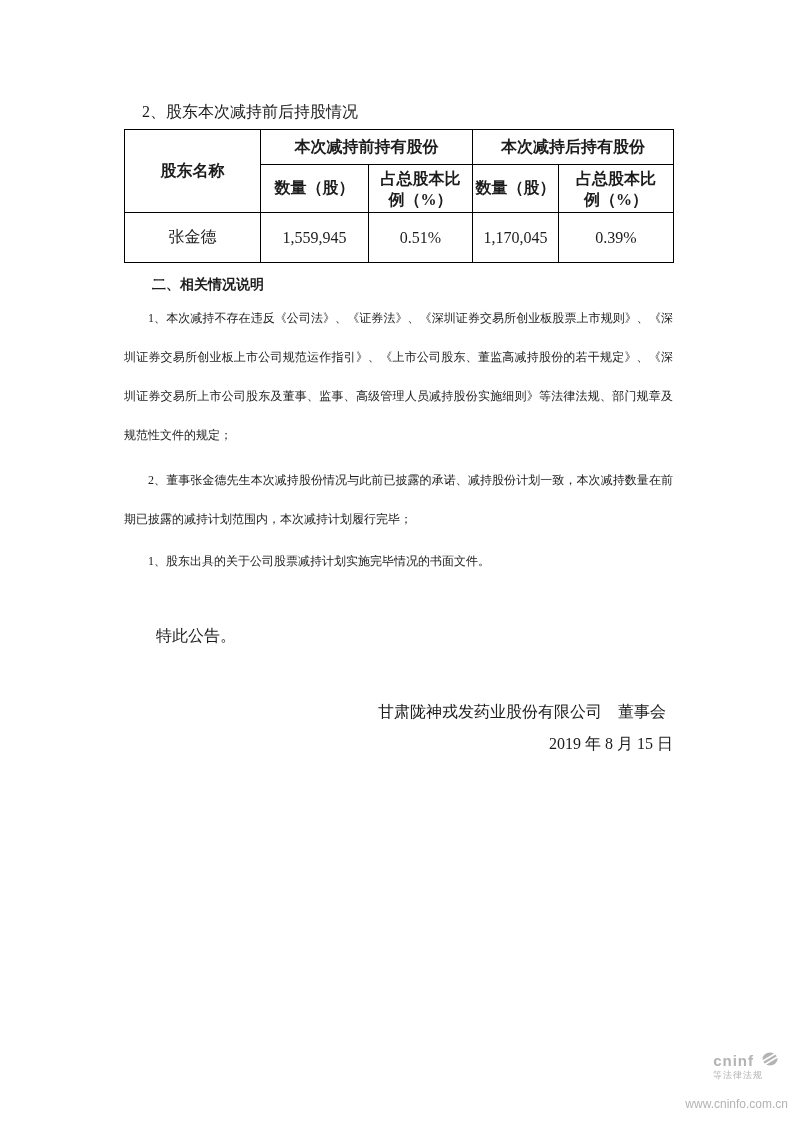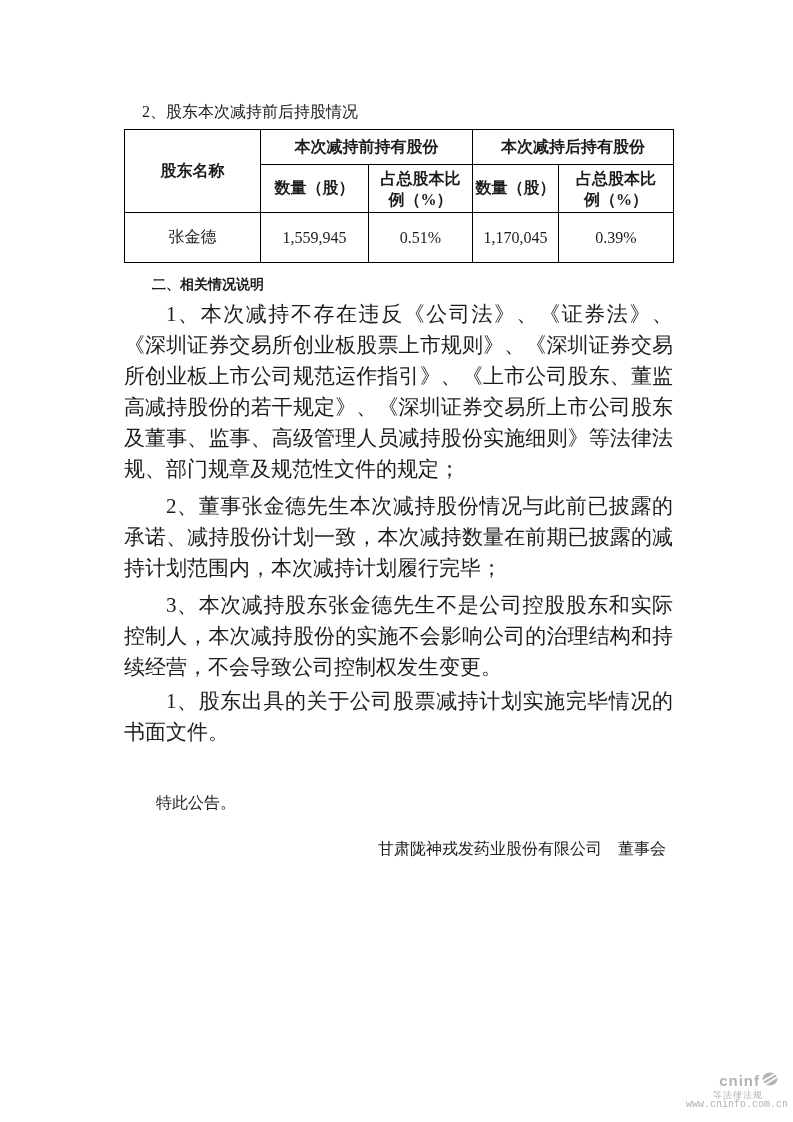--- a/index.html
+++ b/index.html
@@ -45,34 +45,34 @@
   .ratio-head { white-space: pre-line; line-height: 21px; }
   .sec-title {
     margin: 10px 0 0 0;
     font-size: 14px;
     font-weight: bold;
     line-height: 23px;
     text-indent: 28px;
   }
   p.body {
     margin: 3px 0 0 0;
-    font-size: 21px;
-    line-height: 31px;
+    font-size: 12px;
+    line-height: 39px;
     text-align: justify;
     text-indent: 2em;
   }
   p.body.gap { margin-top: 6px; }
   .closing {
     margin: 40px 0 0 0;
     font-size: 16px;
     line-height: 30px;
     text-indent: 2em;
   }
   .sign-company {
-    margin: 16px 0 0 0;
+    margin: 46px 0 0 0;
     font-size: 16px;
     line-height: 30px;
     text-align: right;
     padding-right: 7px;
   }
   .sign-date {
     margin: 2px 0 0 0;
     font-size: 16px;
     line-height: 30px;
     text-align: right;
@@ -84,38 +84,37 @@
     bottom: 12px;
     text-align: right;
     color: #b3b3b3;
     font-family: "Liberation Sans", "DejaVu Sans", sans-serif;
     line-height: 1;
   }
   .cninfo .row1 {
     display: flex;
     align-items: center;
     justify-content: flex-end;
-    gap: 2px;
+    gap: 8px;
     margin-right: 10px;
   }
   .cninfo .logo-text {
     font-weight: bold;
     font-size: 15px;
     letter-spacing: 1px;
   }
   .cninfo .brand {
     font-size: 9px;
     margin-top: 2px;
     margin-right: 25px;
     letter-spacing: 1px;
   }
   .cninfo .url {
-    font-size: 10px;
-    margin-top: 0;
-    font-family: Liberation Mono, monospace;
+    font-size: 12px;
+    margin-top: 18px;
   }
 </style>
 </head>
 <body>
 
 <div class="page">
   <div class="content">
 
     <div class="list-heading">2、股东本次减持前后持股情况</div>
 
@@ -147,27 +146,27 @@
           <td>0.51%</td>
           <td>1,170,045</td>
           <td>0.39%</td>
         </tr>
       </tbody>
     </table>
 
     <div class="sec-title">二、相关情况说明</div>
     <p class="body">1、本次减持不存在违反《公司法》、《证券法》、《深圳证券交易所创业板股票上市规则》、《深圳证券交易所创业板上市公司规范运作指引》、《上市公司股东、董监高减持股份的若干规定》、《深圳证券交易所上市公司股东及董事、监事、高级管理人员减持股份实施细则》等法律法规、部门规章及规范性文件的规定；</p>
     <p class="body gap">2、董事张金德先生本次减持股份情况与此前已披露的承诺、减持股份计划一致，本次减持数量在前期已披露的减持计划范围内，本次减持计划履行完毕；</p>
-    <p class="body gap">3、本次减持股东张金德先生不是公司控股股东和实际控制人，本次减持股份的实施不会影响公司的治理结构和持续经营，不会导致公司控制权发生变更。</p>
 
     <p class="body">1、股东出具的关于公司股票减持计划实施完毕情况的书面文件。</p>
 
     <div class="closing">特此公告。</div>
 
     <div class="sign-company">甘肃陇神戎发药业股份有限公司　董事会</div>
+    <div class="sign-date">2019 年 8 月 15 日</div>
 
   </div>
 
   <div class="cninfo">
     <div class="row1">
       <span class="logo-text">cninf</span>
       <span>
         <svg width="16" height="14" viewBox="0 0 16 14" aria-hidden="true">
           <ellipse cx="8" cy="7" rx="7.5" ry="6.5" fill="#b3b3b3"></ellipse>
           <path d="M0 9.5 L14.5 1" stroke="#ffffff" stroke-width="1.6" fill="none"></path>

